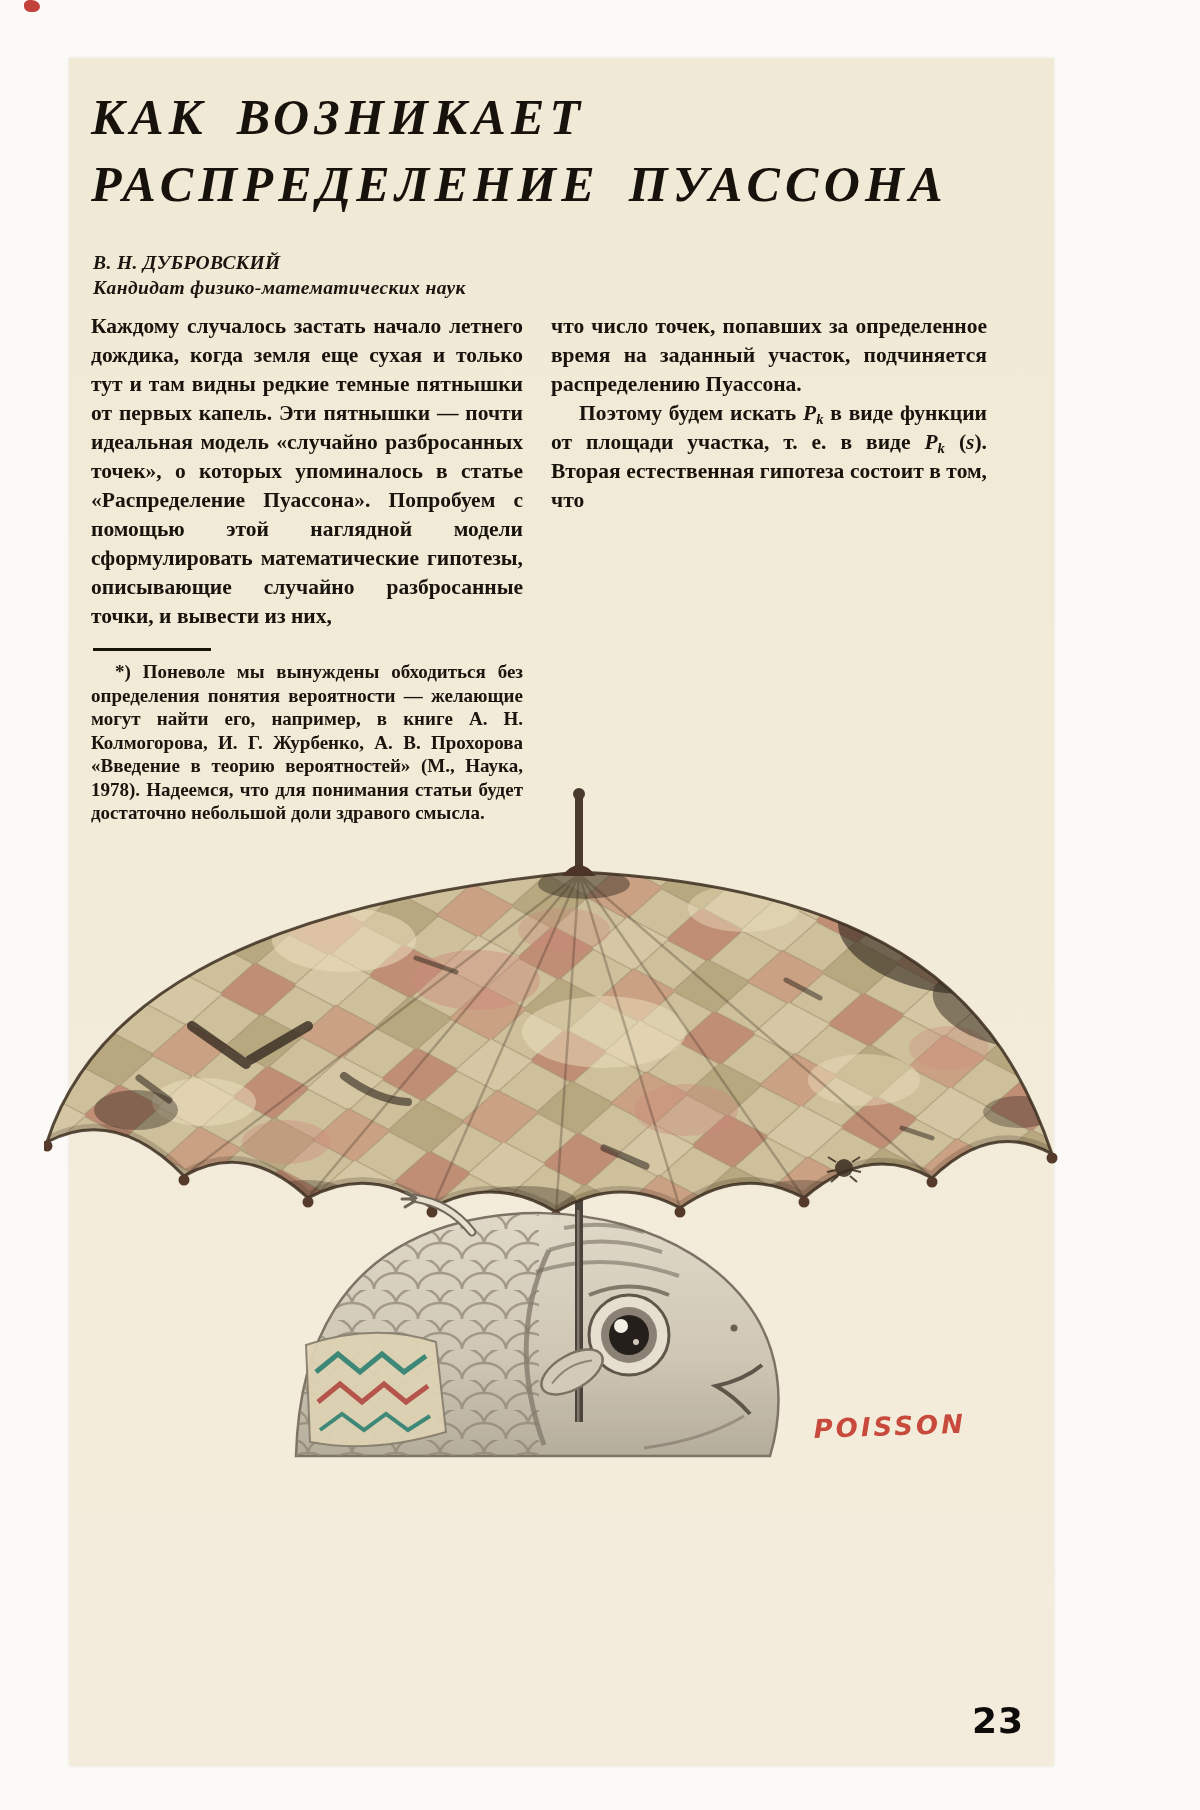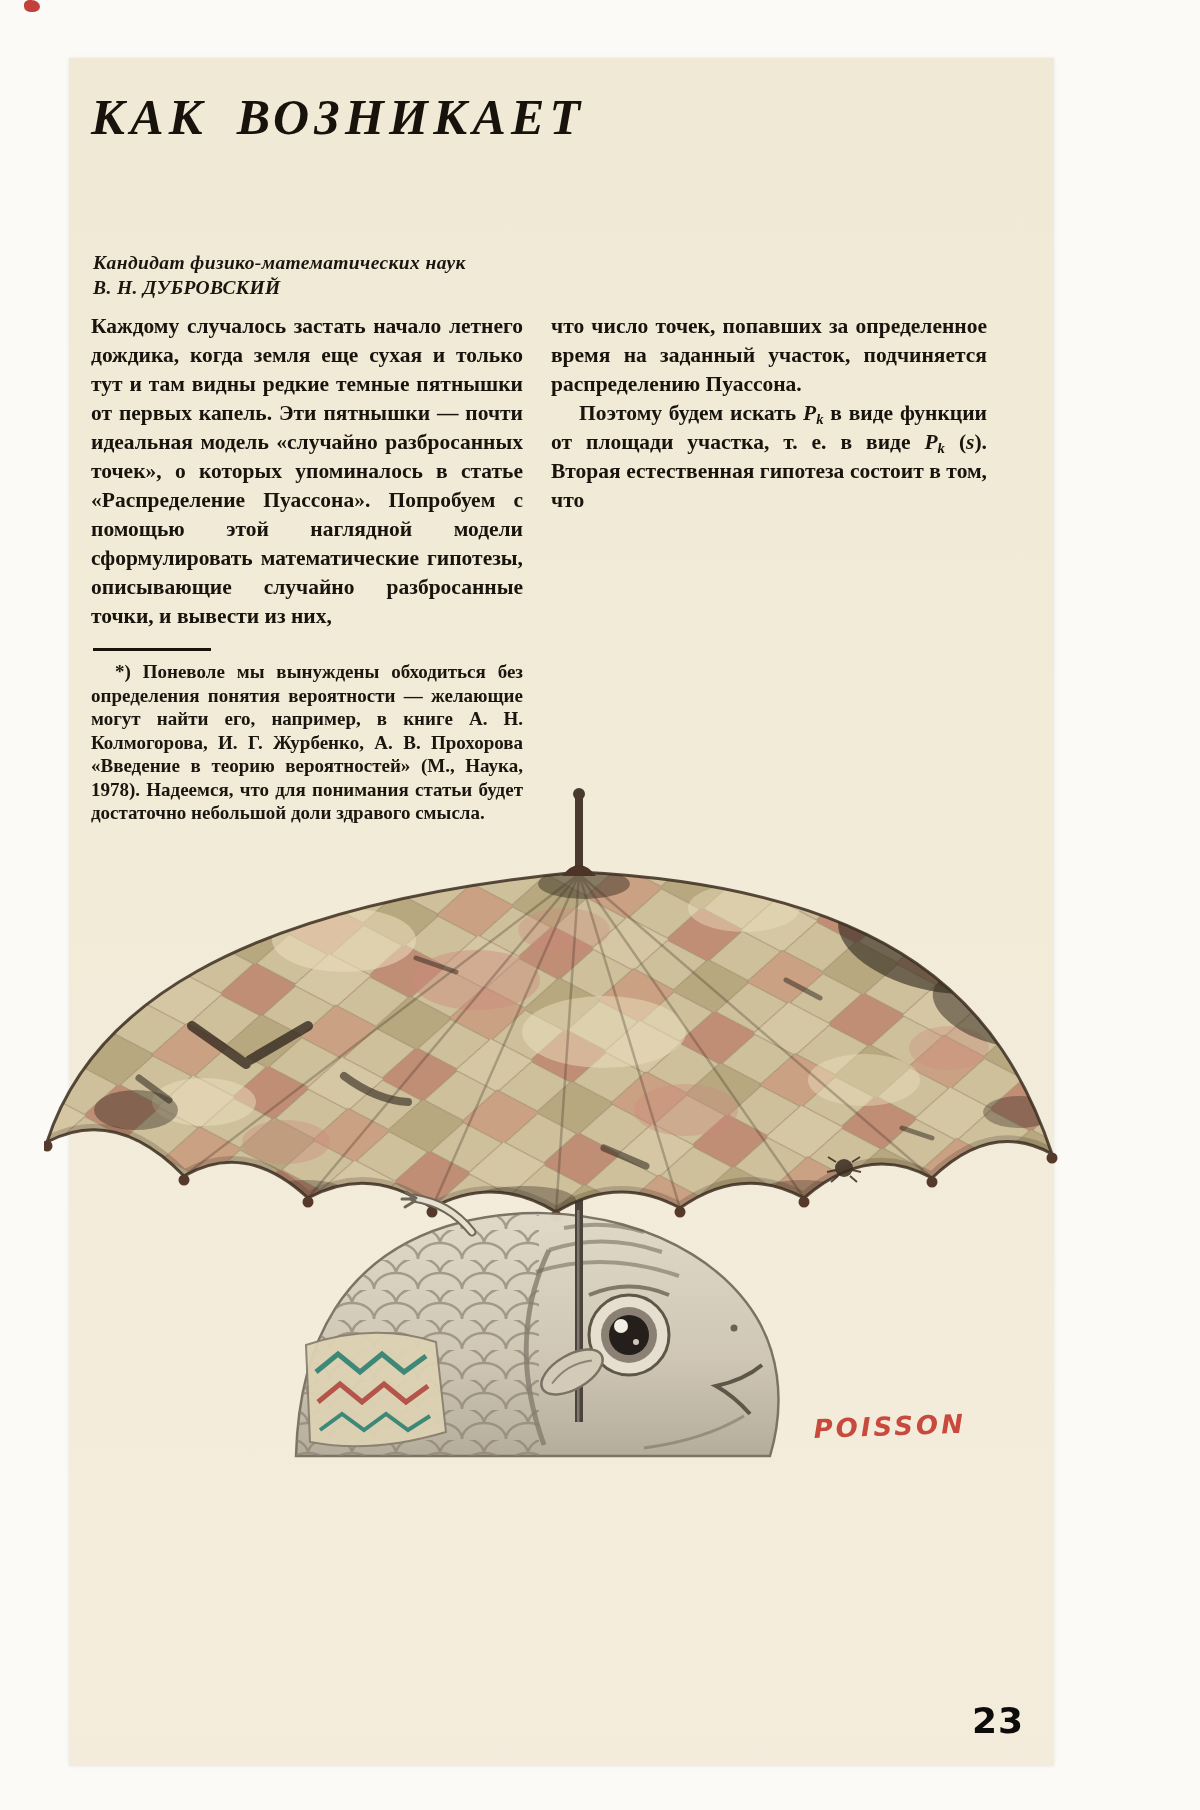--- a/index.html
+++ b/index.html
@@ -62,25 +62,26 @@
 </head>
 <body>
 
 <div class="scan">
   <div class="corner-mark"></div>
 
   <div class="page">
 
     <h1 class="title">
       <span class="tl">КАК ВОЗНИКАЕТ</span>
+      <span class="tl">РАСПРЕДЕЛЕНИЕ ПУАССОНА</span>
     </h1>
 
     <div class="byline">
+      <div>В. Н. ДУБРОВСКИЙ</div>
       <div>Кандидат физико-математических наук</div>
-      <div>В. Н. ДУБРОВСКИЙ</div>
     </div>
 
     <div class="col col-left">
       <p class="body-p">Каждому случалось застать начало летнего дождика, когда земля еще сухая и только тут и там видны редкие темные пятнышки от первых капель. Эти пятнышки — почти идеальная модель «случайно разбросанных точек», о которых упоминалось в статье «Распределение Пуассона». Попробуем с помощью этой наглядной модели сформулировать математические гипотезы, описывающие случайно разбросанные точки, и вывести из них,</p>
       <div class="fn-rule"></div>
       <p class="footnote">*) Поневоле мы вынуждены обходиться без определения понятия вероятности — желающие могут найти его, например, в книге А. Н. Колмогорова, И. Г. Журбенко, А. В. Прохорова «Введение в теорию вероятностей» (М., Наука, 1978). Надеемся, что для понимания статьи будет достаточно небольшой доли здравого смысла.</p>
     </div>
 
     <div class="col col-right">
       <p class="body-p">что число точек, попавших за определенное время на заданный участок, подчиняется распределению Пуассона.</p>

